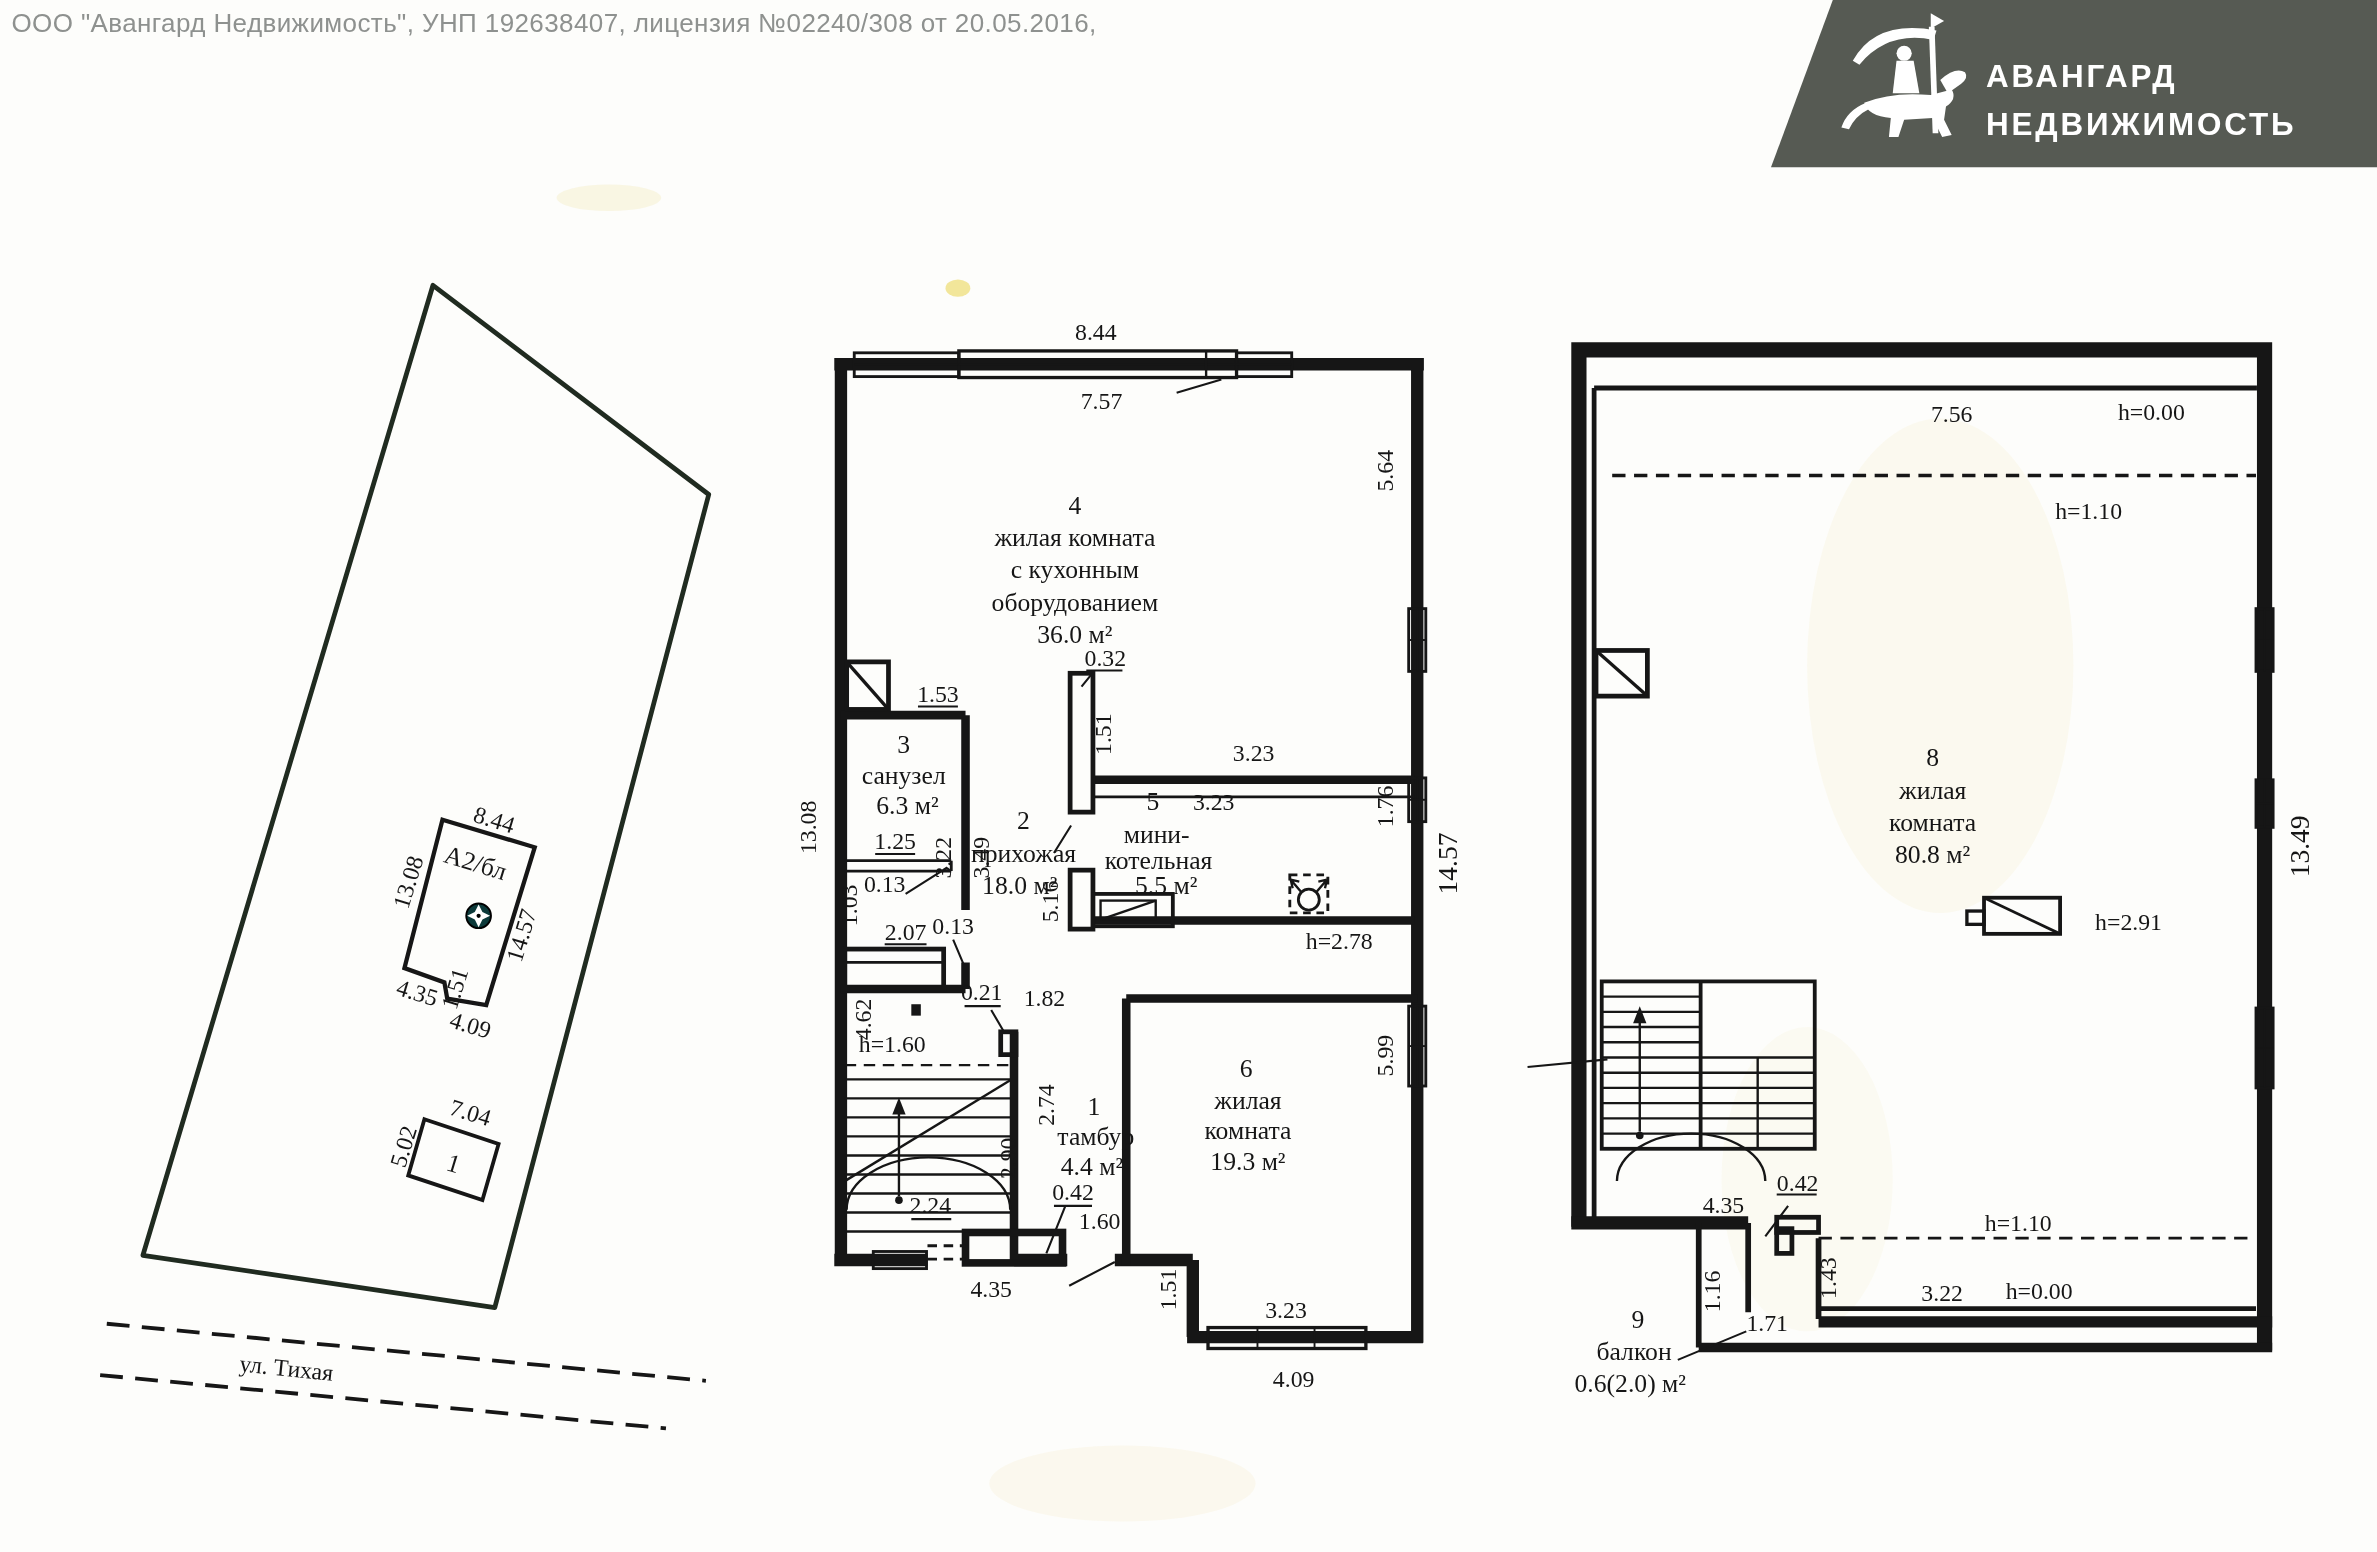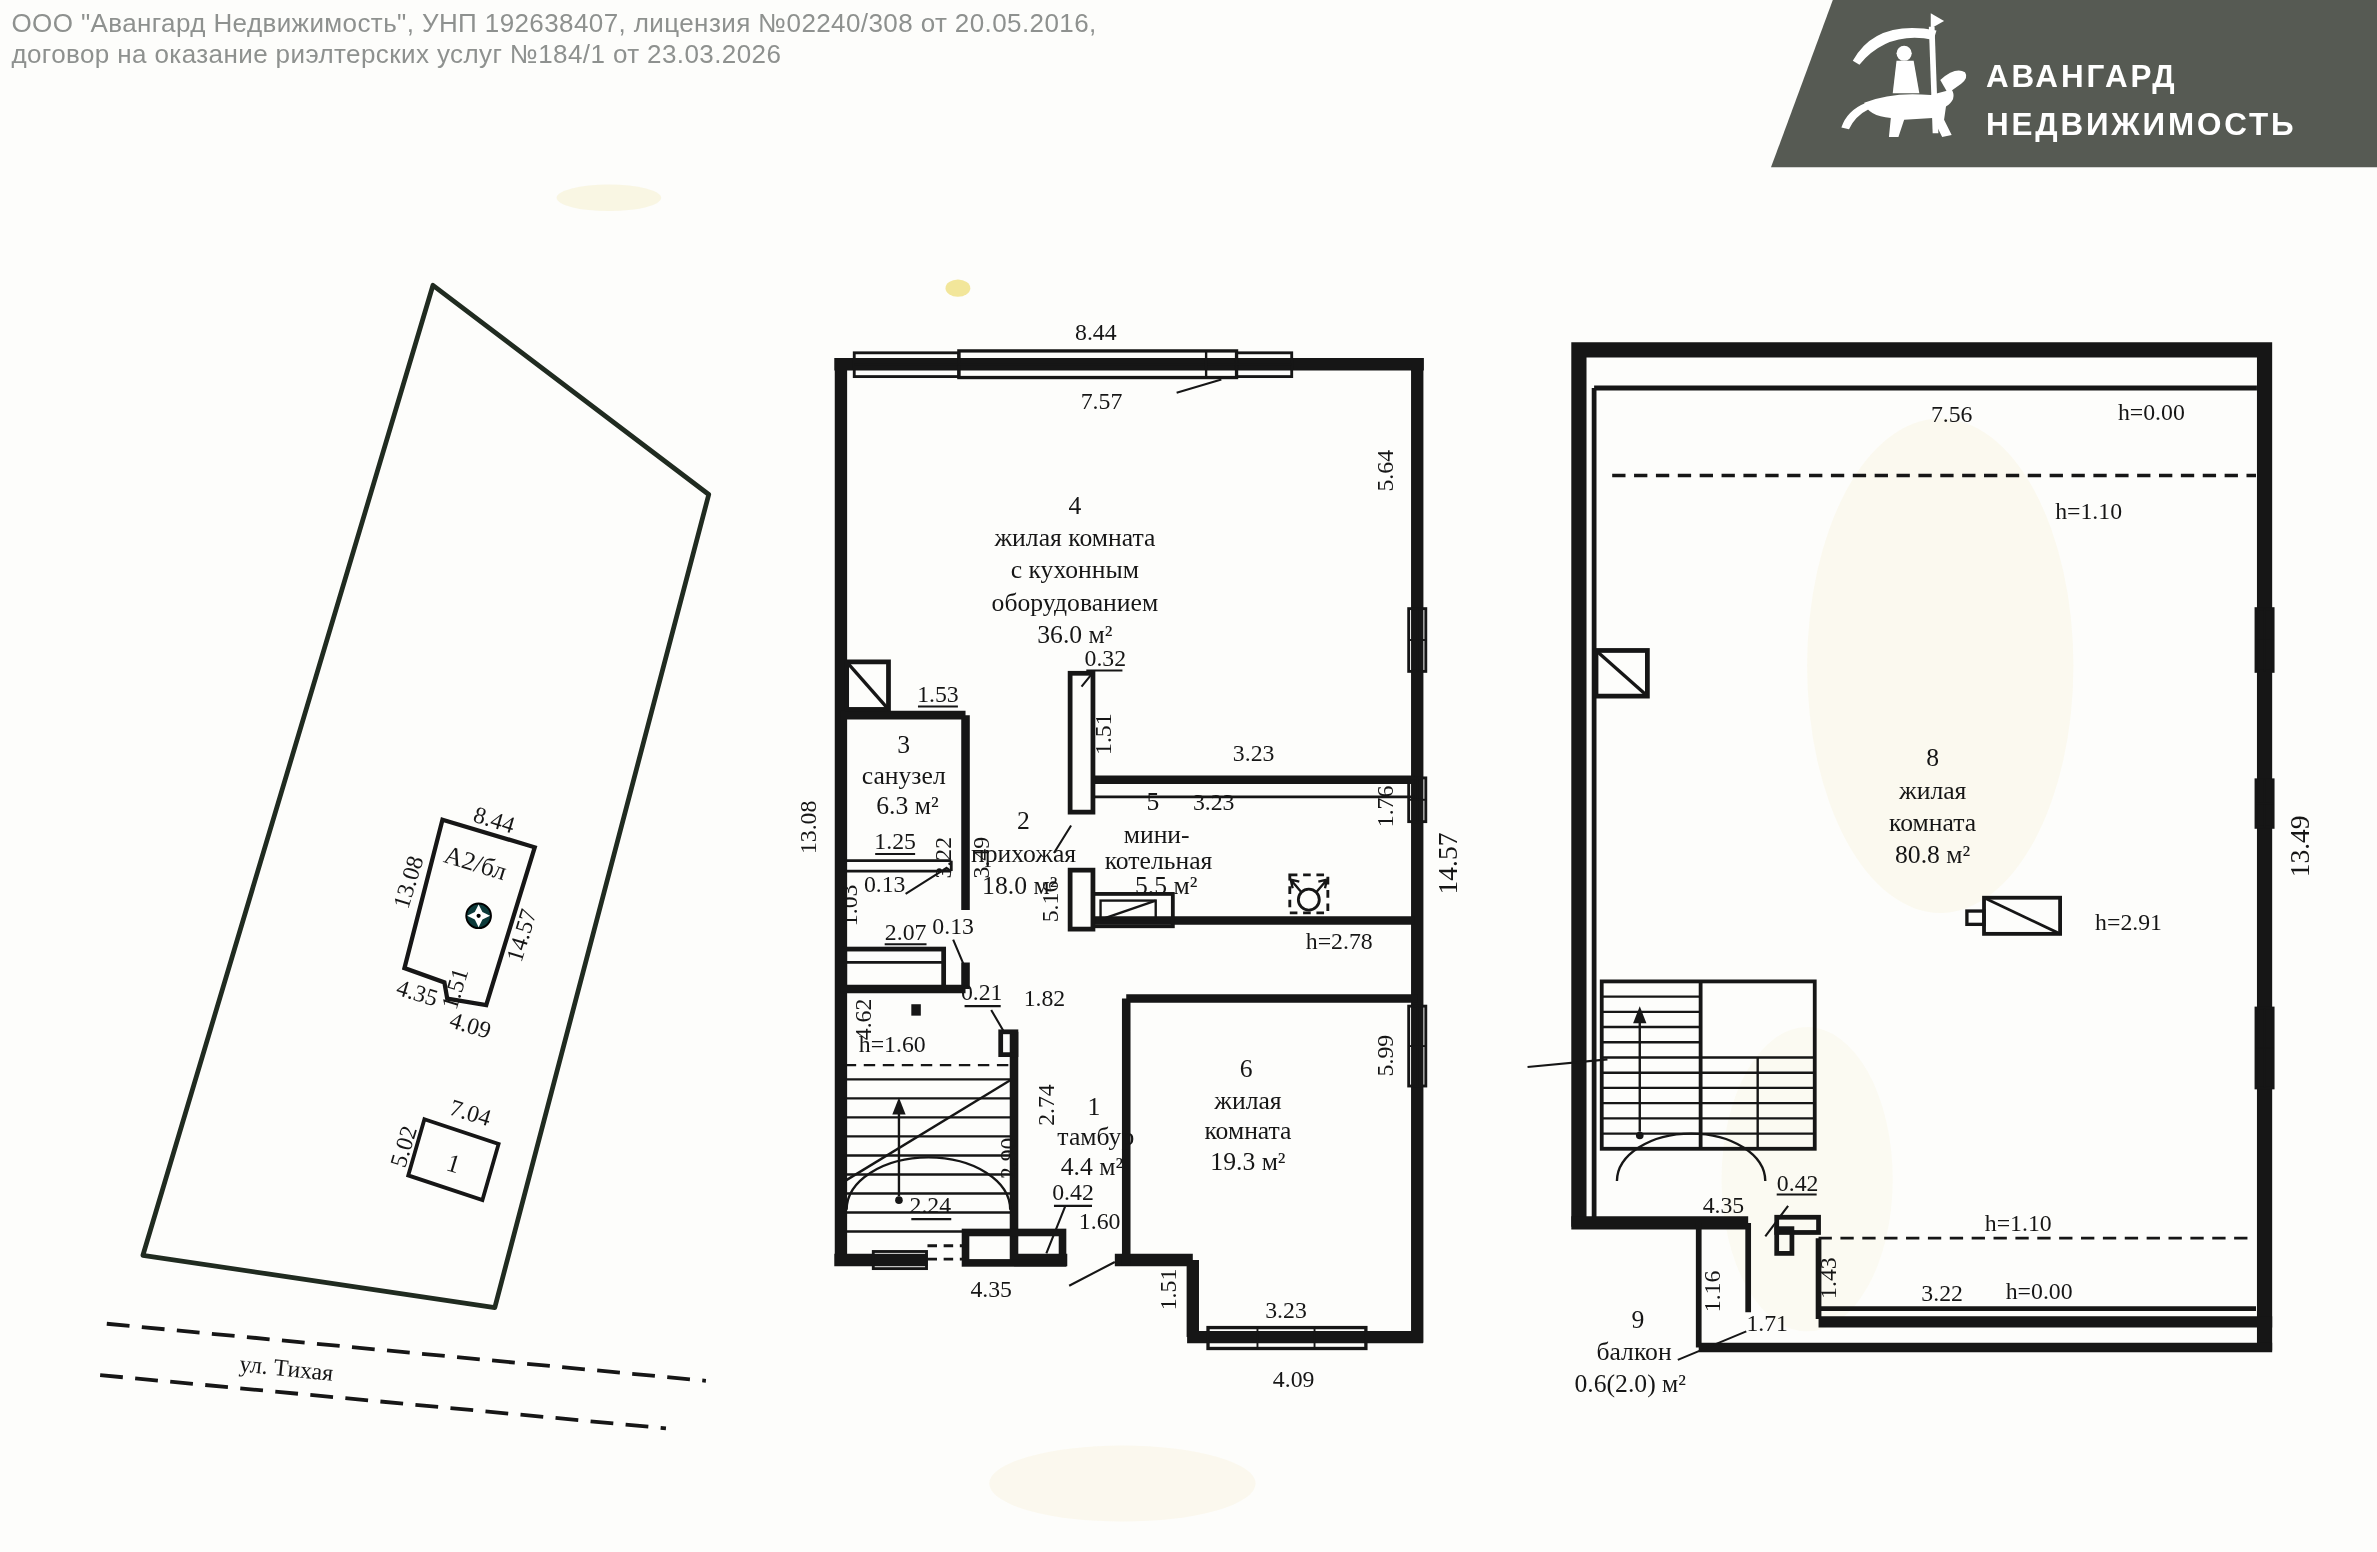--- a/index.html
+++ b/index.html
@@ -16,21 +16,20 @@
   .w{stroke:#161616;fill:none;}
   .sp{stroke:#202b20;fill:none;}
 </style>
 </head>
 <body>
 
 <div id="page">
 
   <div id="hdr">
     <div>ООО "Авангард Недвижимость", УНП 192638407, лицензия №02240/308 от 20.05.2016,</div>
-    <div>договор на оказание риэлтерских услуг №184/1 от 23.03.2026</div>
   </div>
 
   <svg viewBox="0 0 2500 1632" width="2378" height="1552">
 
     <g>
       <ellipse cx="1007" cy="303" rx="13" ry="9" fill="#e9d34b" opacity="0.55"></ellipse>
       <ellipse cx="640" cy="208" rx="55" ry="14" fill="#f6efcb" opacity="0.5"></ellipse>
       <ellipse cx="2040" cy="700" rx="140" ry="260" fill="#f8f0d2" opacity="0.28"></ellipse>
       <ellipse cx="1900" cy="1240" rx="90" ry="160" fill="#f8f0d2" opacity="0.22"></ellipse>
       <ellipse cx="1180" cy="1560" rx="140" ry="40" fill="#f8f0d2" opacity="0.3"></ellipse>

